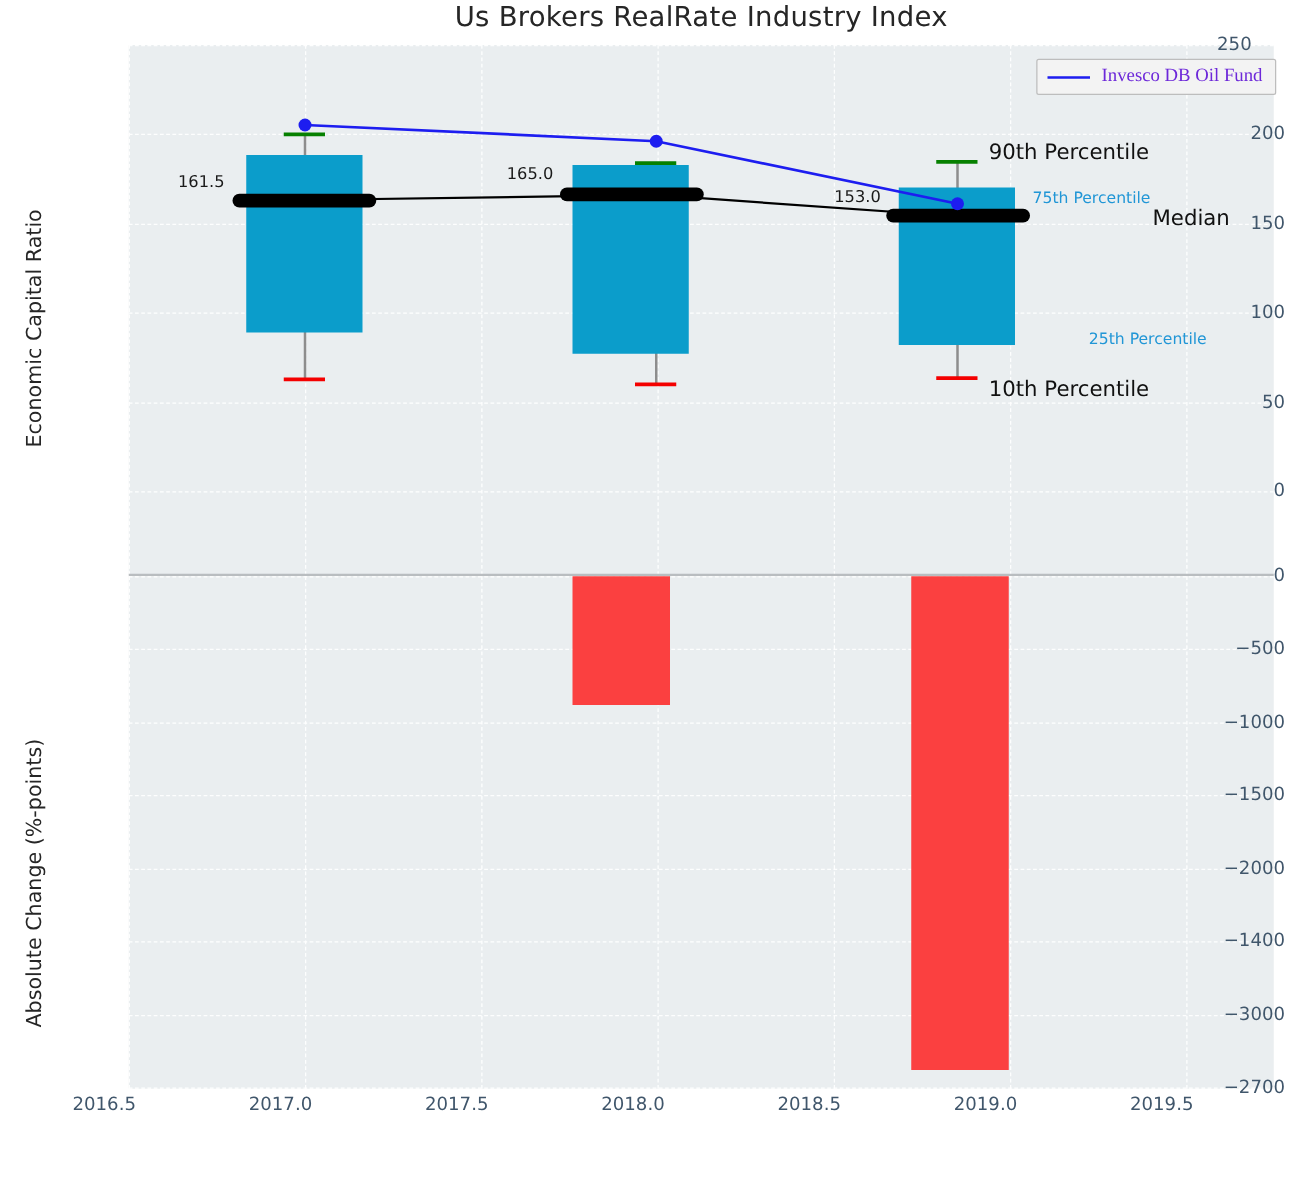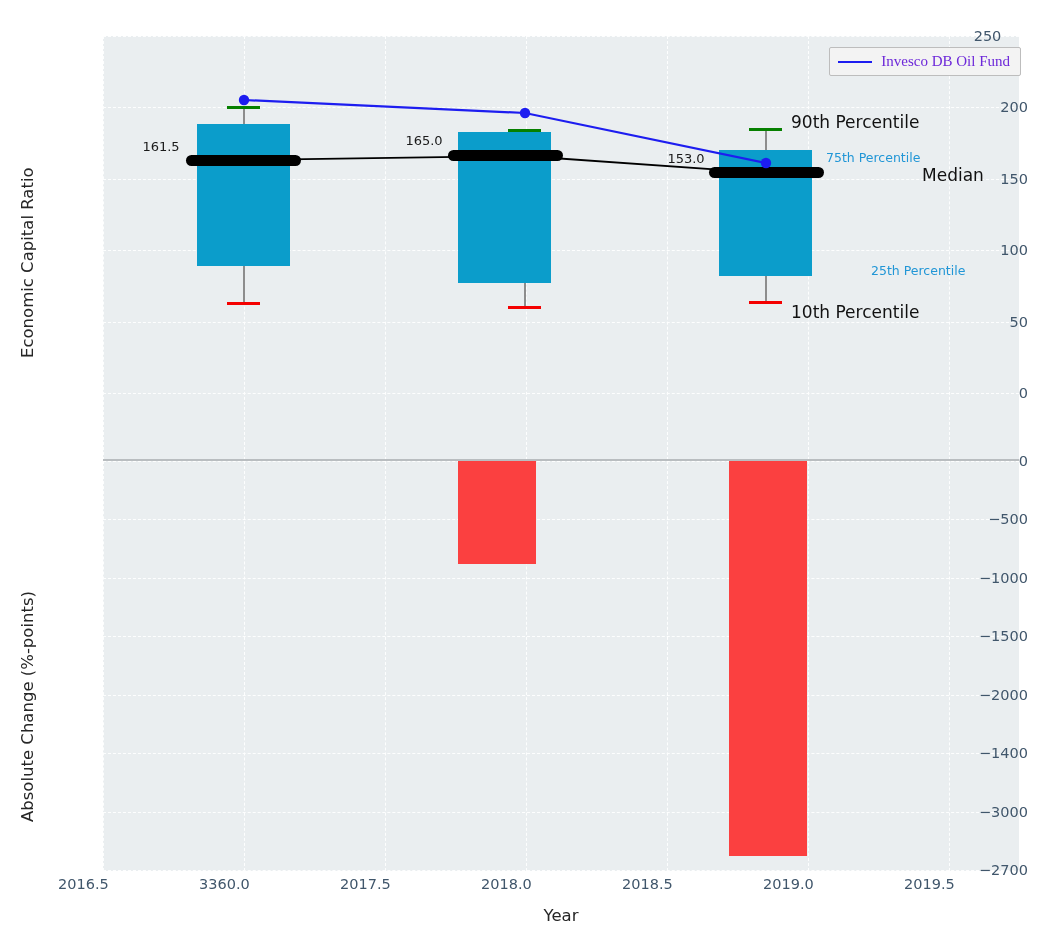--- a/index.html
+++ b/index.html
@@ -149,20 +149,21 @@
     width: 34px; height: 0;
     border-top: 2.4px solid #1d1df0;
   }
   #legend-label { font-size: 15px; color: #6d28d9; font-family: Liberation Serif, serif; }
 </style>
 </head>
 <body>
 
 <div id="figure">
 
+  <div id="chart-title">Us Brokers RealRate Industry Index</div>
 
   <div class="panel" id="panel-top">
 
     <div class="gl-h" style="top:0px"></div>
     <div class="gl-h" style="top:71px"></div>
     <div class="gl-h" style="top:143px"></div>
     <div class="gl-h" style="top:214px"></div>
     <div class="gl-h" style="top:286px"></div>
     <div class="gl-h" style="top:357px"></div>
 
@@ -249,29 +250,28 @@
   <div class="ytick" style="top:461px;">0</div>
   <div class="ytick" style="top:519px;">−500</div>
   <div class="ytick" style="top:578px;">−1000</div>
   <div class="ytick" style="top:636px;">−1500</div>
   <div class="ytick" style="top:695px;">−2000</div>
   <div class="ytick" style="top:753px;">−1400</div>
   <div class="ytick" style="top:812px;">−3000</div>
   <div class="ytick" style="top:870px;">−2700</div>
 
   <div class="xtick" style="left:103px;">2016.5</div>
-  <div class="xtick" style="left:244px;">3360.0</div>
+  <div class="xtick" style="left:244px;">2017.0</div>
   <div class="xtick" style="left:385px;">2017.5</div>
   <div class="xtick" style="left:526px;">2018.0</div>
   <div class="xtick" style="left:667px;">2018.5</div>
   <div class="xtick" style="left:808px;">2019.0</div>
   <div class="xtick" style="left:949px;">2019.5</div>
 
   <div class="ylabel" id="ylabel-top">Economic Capital Ratio</div>
   <div class="ylabel" id="ylabel-bottom">Absolute Change (%-points)</div>
-  <div id="xlabel">Year</div>
 
   <div id="legend">
     <span id="legend-swatch"></span>
     <span id="legend-label">Invesco DB Oil Fund</span>
   </div>
 
 </div>
 
 </body></html>

